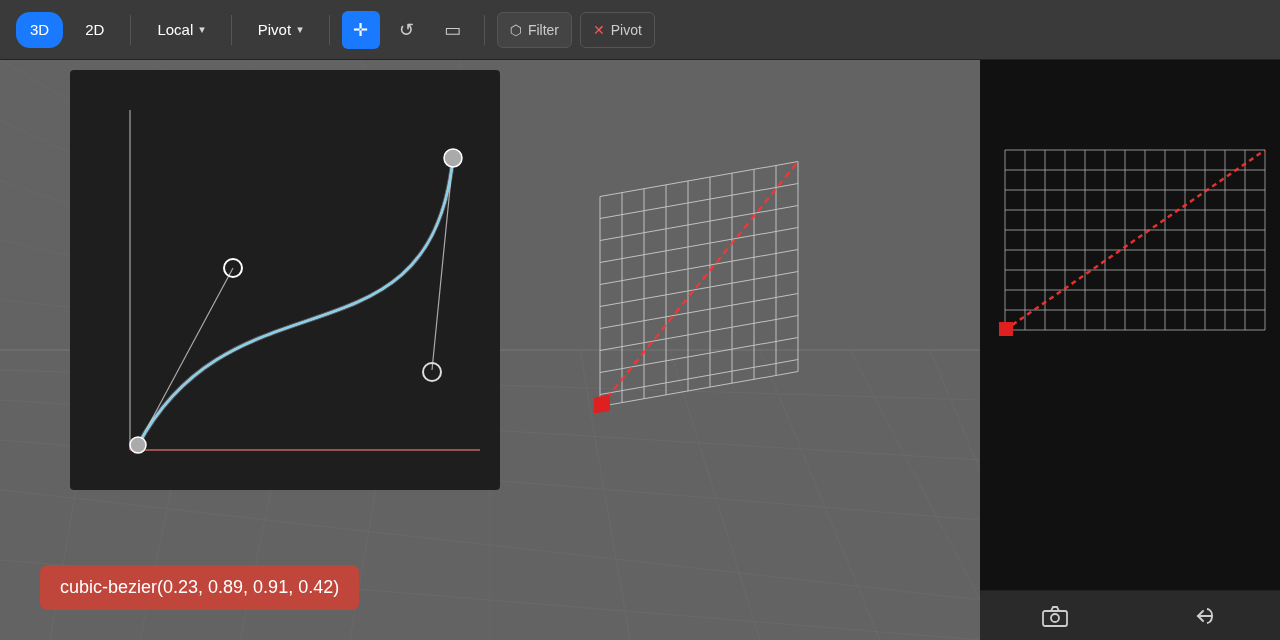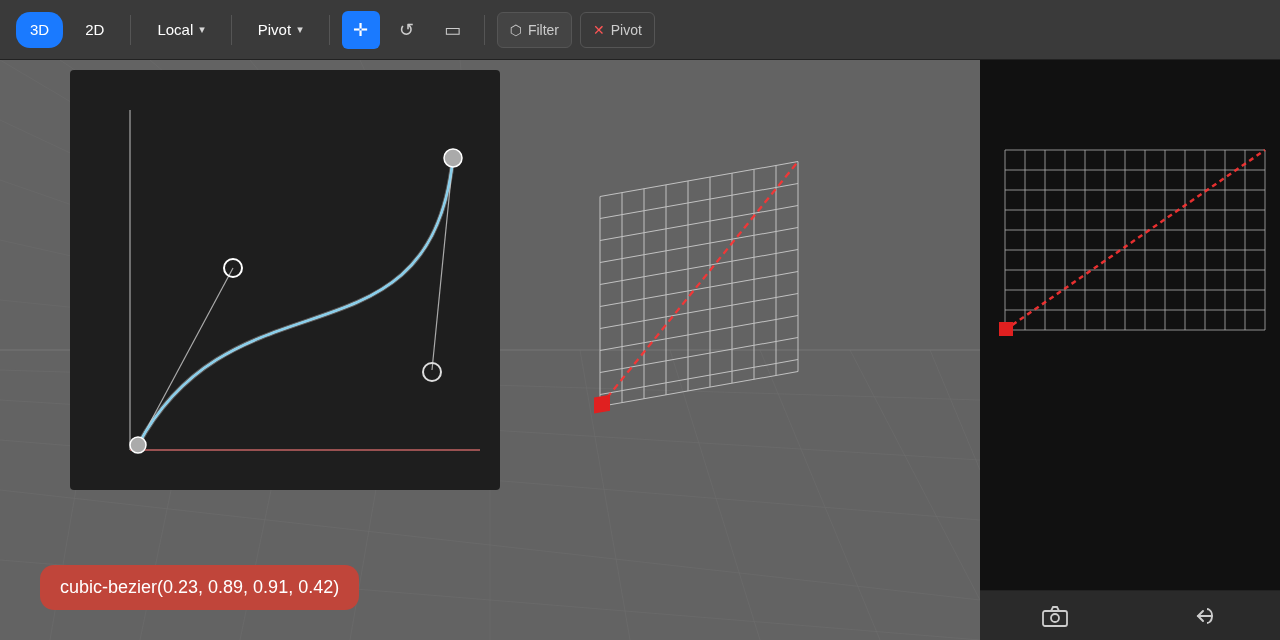--- a/index.html
+++ b/index.html
@@ -162,21 +162,21 @@
     
     .bezier-label {
       position: absolute;
       bottom: 30px;
       left: 40px;
       background: #c0453a;
       color: #fff;
       font-size: 18px;
       font-weight: 500;
       padding: 12px 20px;
-      border-radius: 14px;
+      border-radius: 7px;
       white-space: nowrap;
     }
 
     
     .right-panel {
       width: 300px;
       background: #111;
       position: relative;
       display: flex;
       flex-direction: column;

